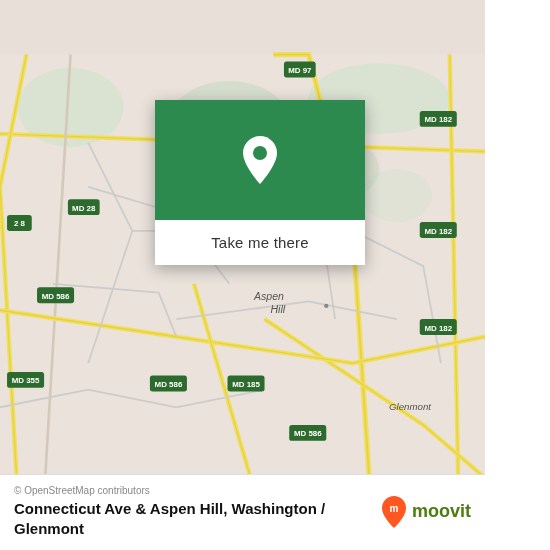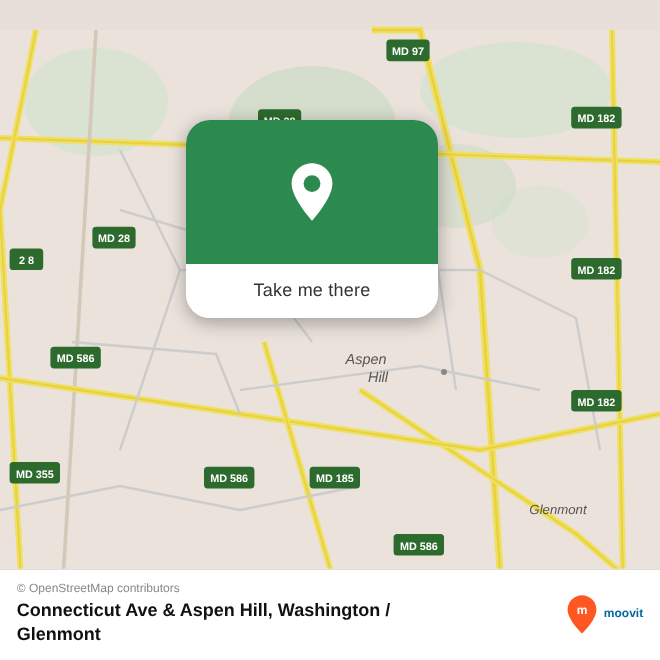--- a/index.html
+++ b/index.html
@@ -5,21 +5,21 @@
     * { margin: 0; padding: 0; box-sizing: border-box; }
     body {
       width: 550px;
       height: 550px;
       overflow: hidden;
       font-family: Arial, sans-serif;
       position: relative;
     }
 
     #map-container {
-      width: 550px;
+      width: 485px;
       height: 550px;
       position: relative;
       background-color: #e8e0d8;
       overflow: hidden;
     }
 
     
     .map-bg {
       position: absolute;
       inset: 0;
@@ -34,21 +34,21 @@
       height: 100%;
     }
 
     
     .popup-card {
       position: absolute;
       top: 100px;
       left: 155px;
       width: 210px;
       background: white;
-      border-radius: 20px;
+      border-radius: 0;
       box-shadow: 0 4px 15px rgba(0,0,0,0.3);
       overflow: hidden;
       z-index: 100;
     }
 
     .popup-green-area {
       background: #2d8a4e;
       height: 120px;
       display: flex;
       align-items: center;
@@ -103,23 +103,23 @@
     }
 
     .moovit-logo {
       display: flex;
       align-items: center;
       gap: 4px;
       flex-shrink: 0;
     }
 
     .moovit-text {
-      font-size: 10px;
+      font-size: 18px;
       font-weight: 700;
-      color: #0369a1;
+      color: #4d7c0f;
     }
   </style>
 </head>
 <body>
 
 <div id="map-container">
   <div class="map-bg"></div>
 
   <svg class="map-svg" viewBox="0 0 550 500" xmlns="http://www.w3.org/2000/svg">
 

